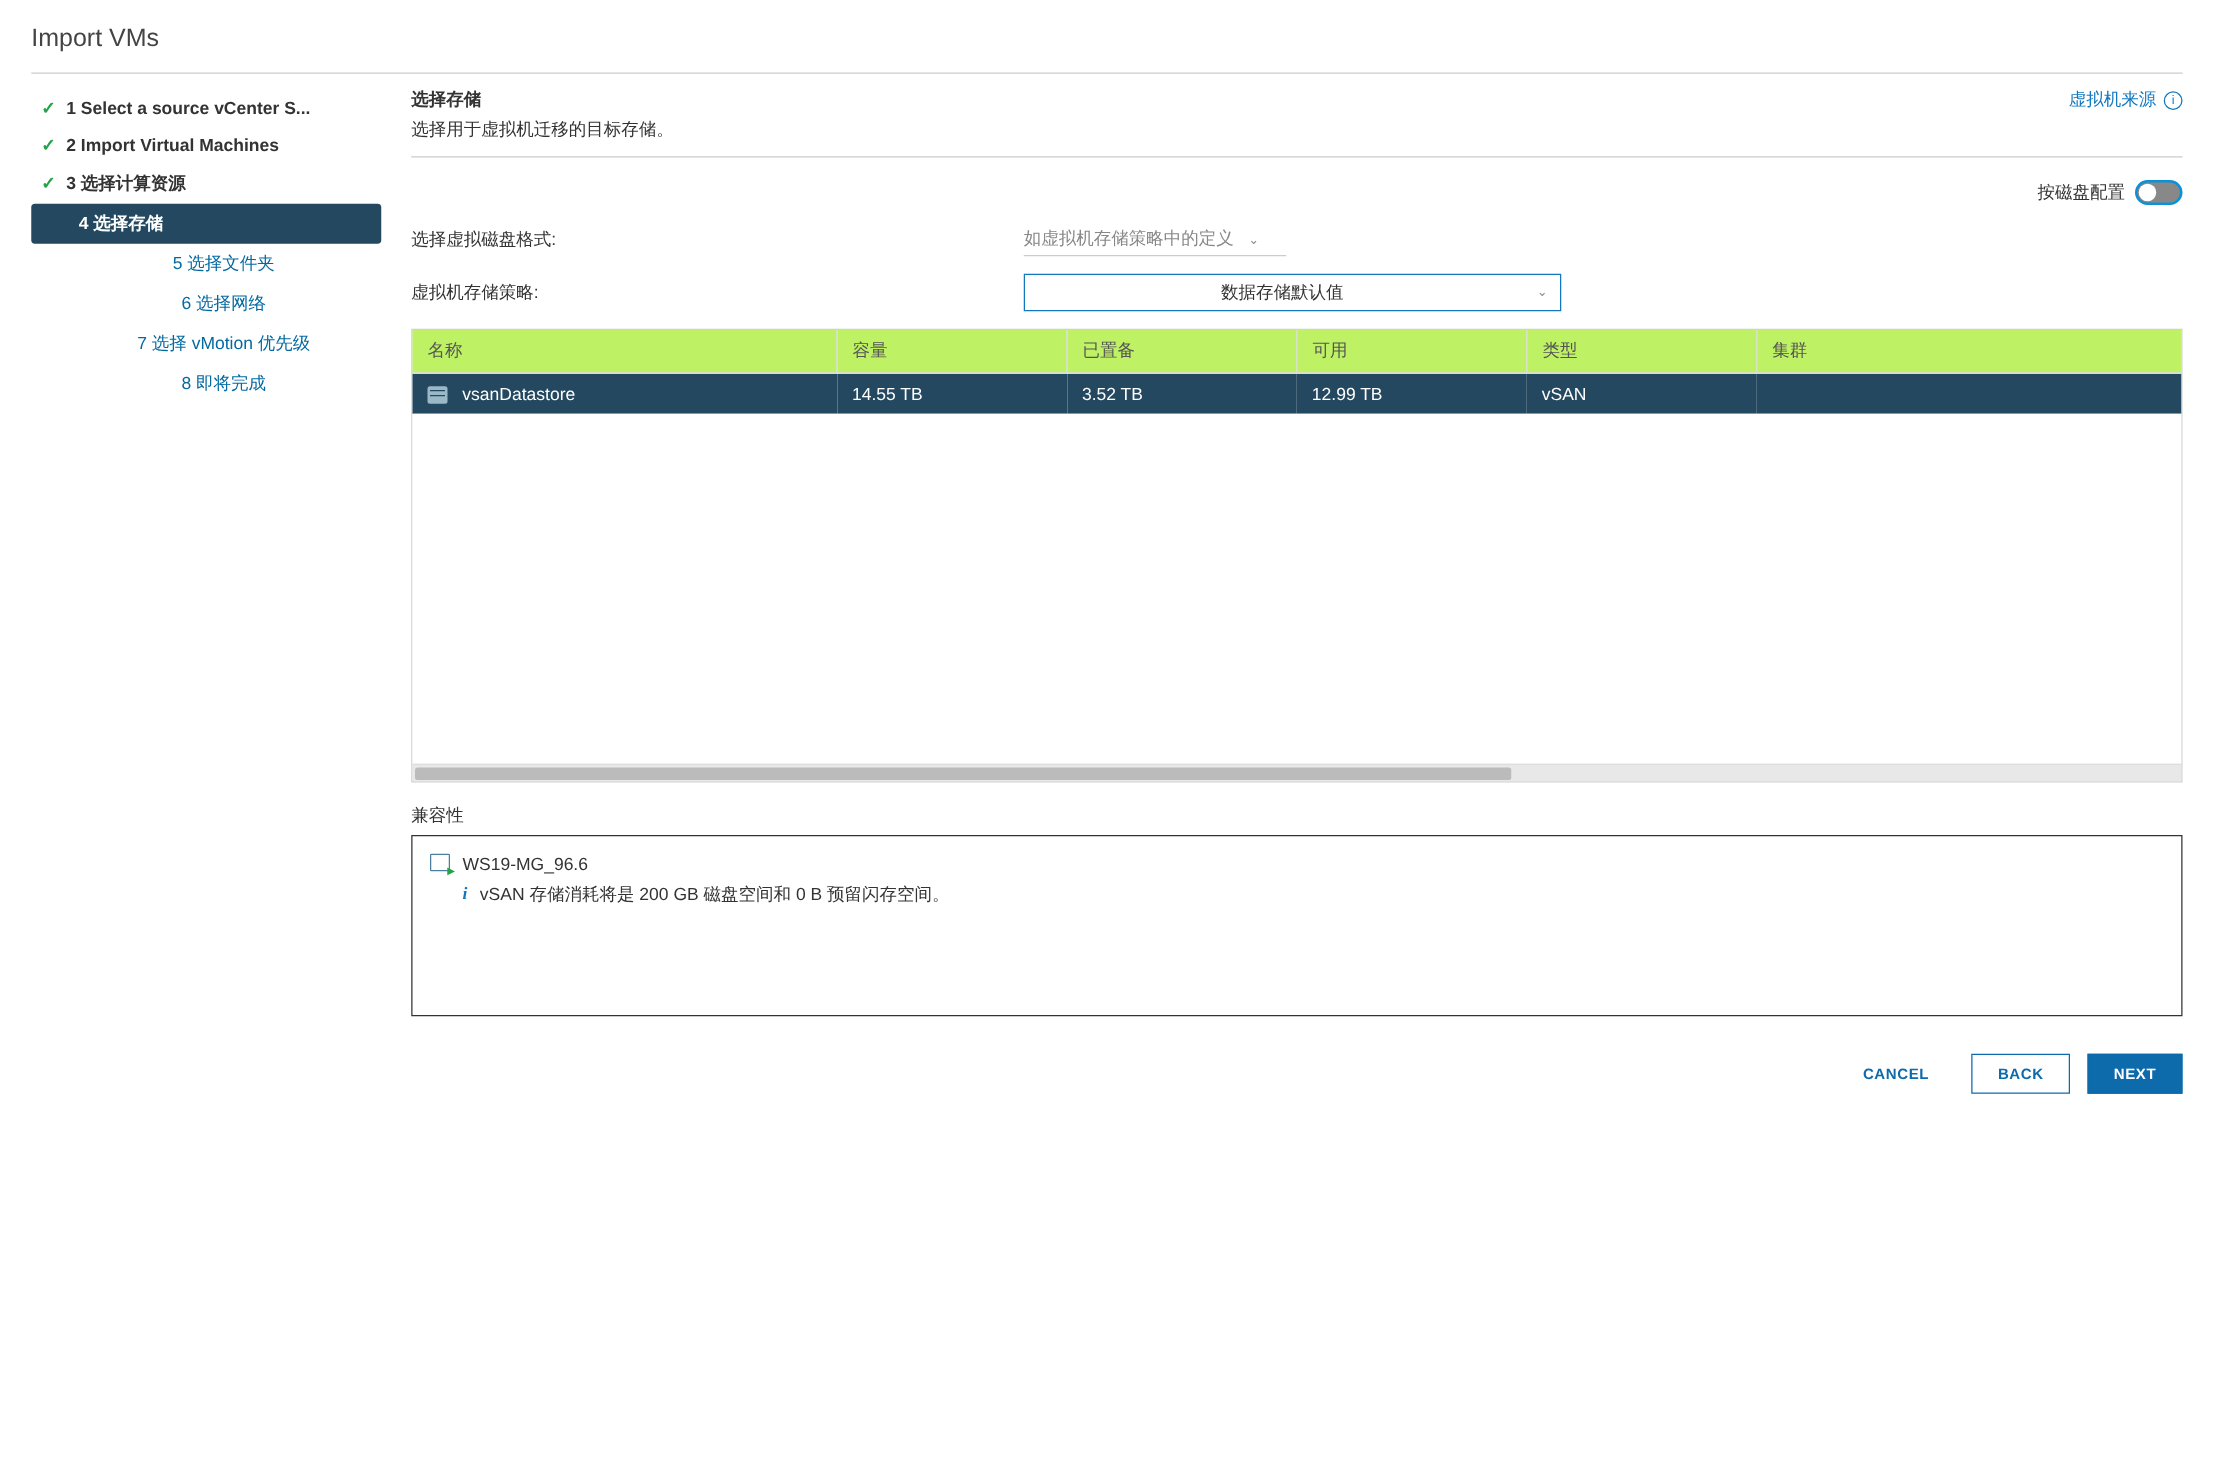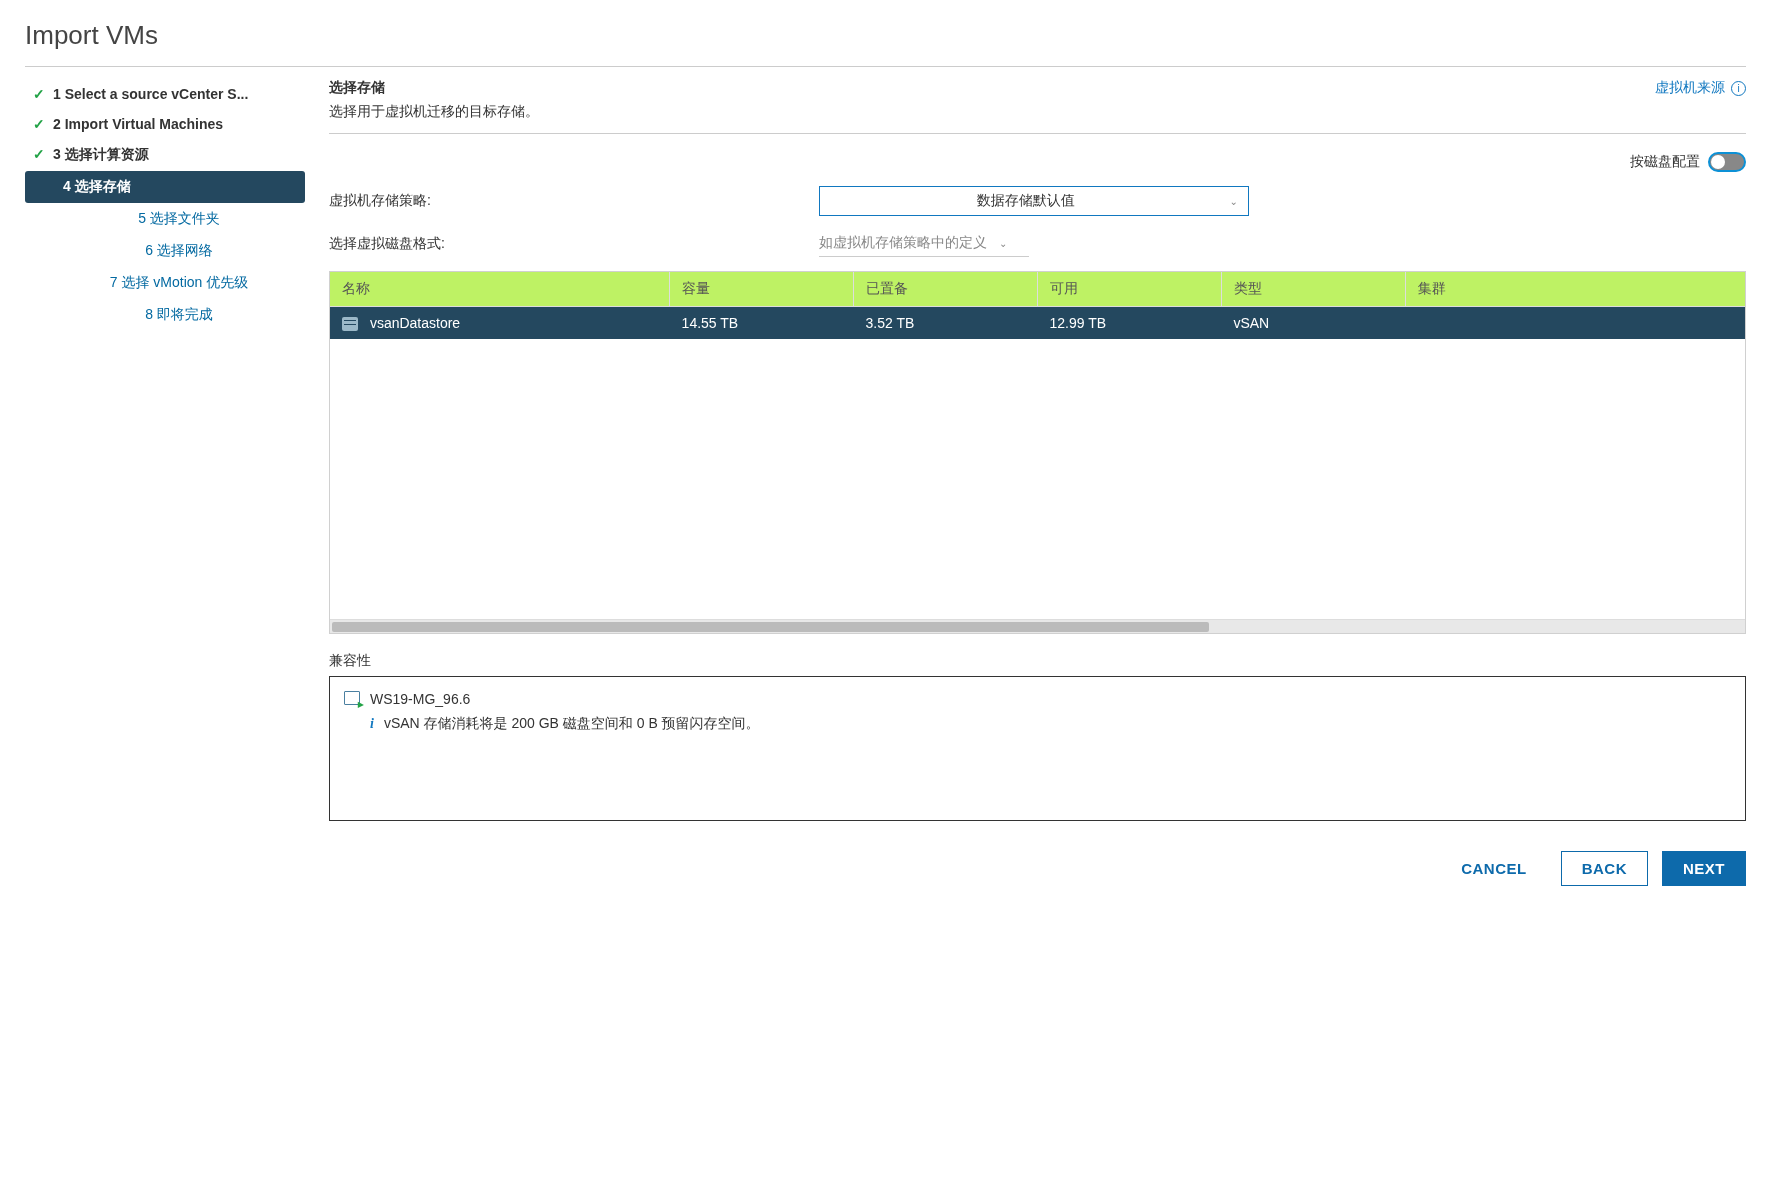--- a/index.html
+++ b/index.html
@@ -8,21 +8,21 @@
       padding: 0;
     }
     body {
       font-family: -apple-system, BlinkMacSystemFont, "Segoe UI", Arial, sans-serif;
       font-size: 14px;
       color: #333;
       background: #fff;
       padding: 20px 25px;
     }
     .page-title {
-      font-size: 26px;
+      font-size: 20px;
       font-weight: 300;
       color: #444;
       padding-bottom: 15px;
       border-bottom: 1px solid #ccc;
       margin-bottom: 0;
     }
     .wizard-container {
       display: flex;
     }
     .steps-sidebar {
@@ -286,21 +286,21 @@
       margin-top: 1px;
     }
     .footer-buttons {
       display: flex;
       justify-content: flex-end;
       margin-top: 30px;
       gap: 14px;
     }
     .btn {
       padding: 8px 20px;
-      font-size: 15px;
+      font-size: 12px;
       font-weight: 600;
       cursor: pointer;
       letter-spacing: 0.5px;
     }
     .btn-cancel {
       background: none;
       border: none;
       color: #0d6aab;
     }
     .btn-back {
@@ -365,37 +365,37 @@
       <div class="vm-source-link">
         <span>虚拟机来源</span>
         <span class="info-icon">i</span>
       </div>
     </div>
     <hr class="divider">
 
     <div class="toggle-row">
       <span class="toggle-label">按磁盘配置</span>
       <div class="toggle-switch"></div>
-    </div>
-
-    <div class="form-row">
-      <span class="form-label">虚拟机存储策略:</span>
-      <div class="policy-select">
-        <span class="policy-select-text">数据存储默认值</span>
-        <span class="caret-down">⌄</span>
-      </div>
     </div>
 
     <div class="form-row">
       <span class="form-label">选择虚拟磁盘格式:</span>
       <div>
         <span class="disk-format-value">
           <span>如虚拟机存储策略中的定义</span>
           <span class="caret-down">⌄</span>
         </span>
+      </div>
+    </div>
+
+    <div class="form-row">
+      <span class="form-label">虚拟机存储策略:</span>
+      <div class="policy-select">
+        <span class="policy-select-text">数据存储默认值</span>
+        <span class="caret-down">⌄</span>
       </div>
     </div>
 
     <div class="storage-table-wrapper">
       <table class="storage-table">
         <colgroup>
           <col style="width:24%">
             <col style="width:13%">
             <col style="width:13%">
             <col style="width:13%">

